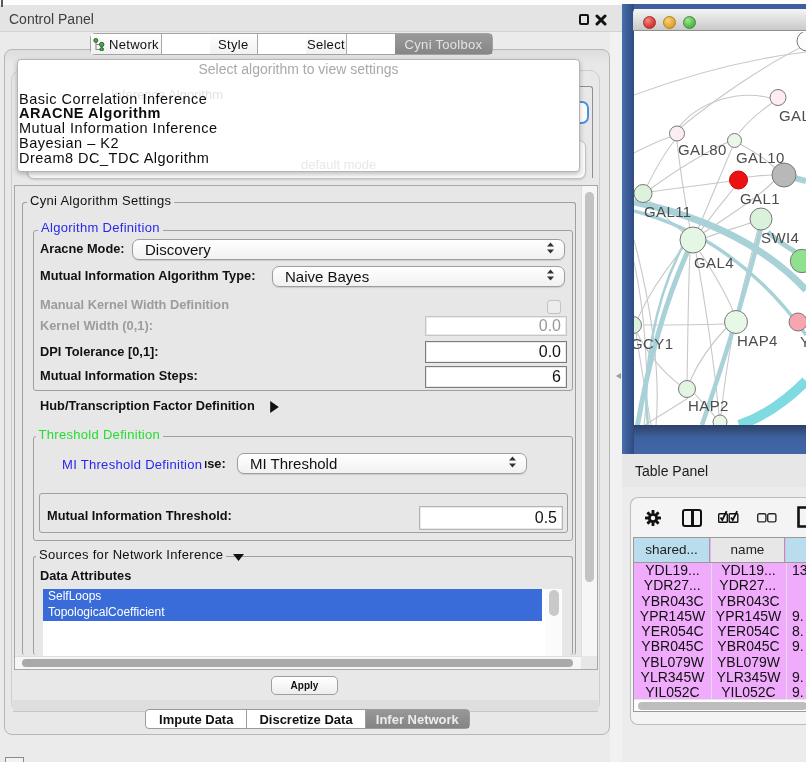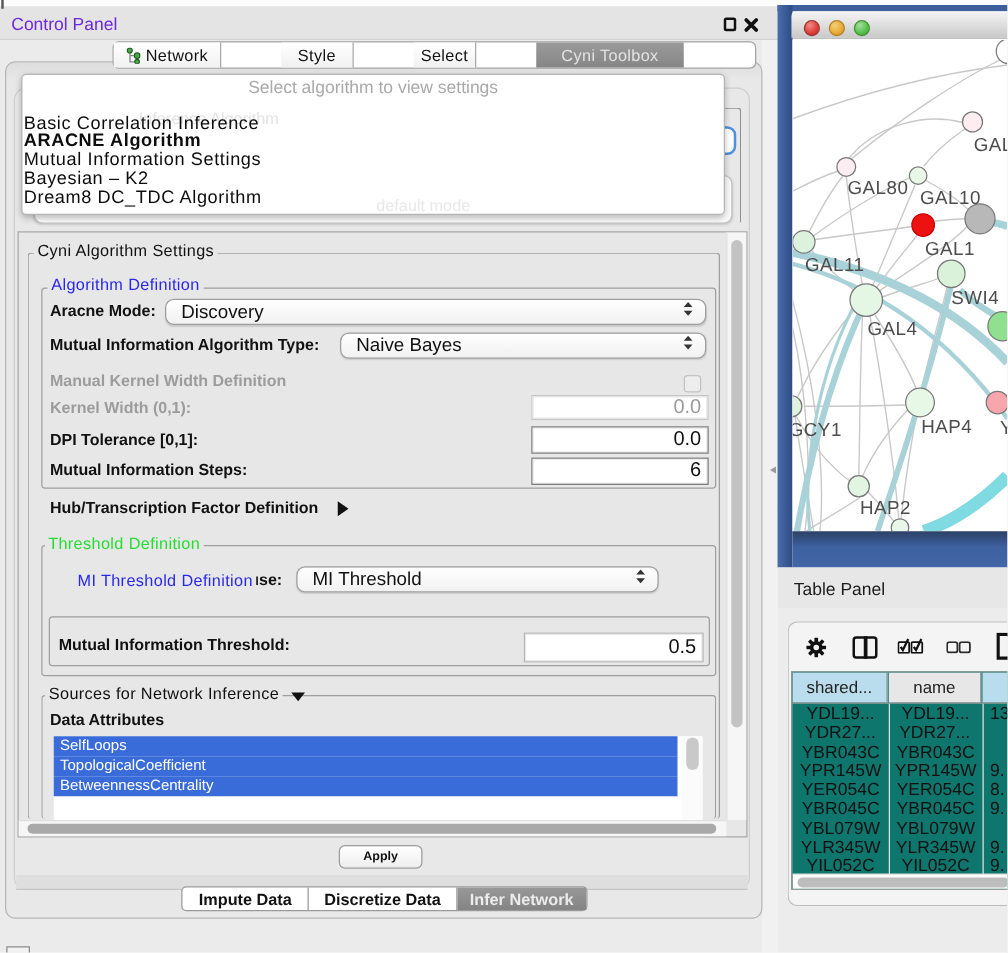--- a/index.html
+++ b/index.html
@@ -2,25 +2,25 @@
 <html><head>
 <meta charset="utf-8">
 <style>
 * { margin:0; padding:0; box-sizing:border-box; }
 html,body { width:806px; height:762px; overflow:hidden; }
 body { font-family:"Liberation Sans", sans-serif; background:#ffffff; position:relative; }
 .abs { position:absolute; }
 .bold { font-weight:bold; }
 
 #cp-title { left:0; top:5px; width:622px; height:27px; background:#e4e4e4; border-bottom:1px solid #d2d2d2; }
-#cp-title .t { position:absolute; left:9px; top:6px; font-size:14px; color:#6d28d9; }
+#cp-title .t { position:absolute; left:9px; top:6px; font-size:14px; color:#404040; }
 #leftbg { left:0; top:32px; width:610px; height:730px; background:#ebebeb; }
 #cp-panel { left:4px; top:49px; width:606px; height:686px; background:linear-gradient(#dddddd, #e8e8e8 14px, #e8e8e8); border:1px solid #b6b6b6; border-radius:8px; }
 
-#tabbar { left:90px; top:33px; width:515px; height:22px; background:#fff; border:1px solid #a3a3a3; border-radius:5px; display:flex; z-index:5;gap:48px; }
+#tabbar { left:90px; top:33px; width:403px; height:22px; background:#fff; border:1px solid #a3a3a3; border-radius:5px; display:flex; z-index:5;gap:48px; }
 #tabbar .seg { height:100%; display:flex; align-items:center; justify-content:center; font-size:13px; letter-spacing:0.3px; color:#111; border-right:1px solid #a9a9a9; background:linear-gradient(#ffffff,#f1f1f1); }
 #tabbar .seg:last-child { border-right:none; }
 #tabbar .seg.sel { background:linear-gradient(#9a9a9a,#868686); color:#e3e3e3; }
 
 #spane { left:14px; top:185px; width:584px; height:485px; background:#e7e7e7; border:1px solid #a8a8a8; }
 #vtrack { left:581px; top:186px; width:16px; height:470px; background:#f6f6f6; border-left:1px solid #dedede;}
 #vthumb { left:585px; top:192px; width:9px; height:390px; background:#c3c3c3; border-radius:5px; }
 #htrack { left:15px; top:656px; width:566px; height:13px; background:#f6f6f6; border-top:1px solid #dedede;}
 #hthumb { left:22px; top:659px; width:551px; height:8px; background:#a9a9a9; border-radius:4px; }
 
@@ -154,21 +154,20 @@
 
 <div class="group" style="left:33px;top:556px;width:540px;height:99px;border-bottom:none;"></div>
 <div class="gtitle" style="left:36px;top:547px;color:#111;font-weight:normal;letter-spacing:0.3px;">Sources for Network Inference</div>
 <svg class="abs" style="left:232px;top:552.5px;z-index:3;" width="13" height="9" viewBox="0 0 13 9">
     <path d="M1 1 L12 1 L6.5 8 Z" fill="#111"></path>
   </svg>
 <div class="lbl" style="left:40px;top:568px;">Data Attributes</div>
 <div class="abs" id="dlist">
   <div class="row">SelfLoops</div>
   <div class="row">TopologicalCoefficient</div>
-  <div class="row">BetweennessCentrality</div>
 </div>
 <div class="abs" id="lvtrack"></div>
 <div class="abs" id="lvthumb"></div>
 
 <div class="abs" id="applybtn">Apply</div>
 <div class="abs" id="btabs">
   <div class="seg" style="width:103px;">Impute Data</div>
   <div class="seg" style="width:120px;">Discretize Data</div>
   <div class="seg sel" style="width:105px;">Infer Network</div>
 </div>
@@ -299,21 +298,21 @@
 <svg class="abs" style="left:757px;top:513px;" width="21" height="10" viewBox="0 0 21 10">
     <g fill="none" stroke="#2a2a2a" stroke-width="1.4">
       <rect x="0.7" y="0.7" width="8.2" height="8.2" rx="1.6"></rect>
       <rect x="10.7" y="0.7" width="8.2" height="8.2" rx="1.6"></rect>
     </g>
   </svg>
 <svg class="abs" style="left:797px;top:506px;" width="12" height="22" viewBox="0 0 12 22">
     <path d="M1.5 1.5 h8 l4 5 v14 h-12 Z" fill="none" stroke="#111" stroke-width="2.6"></path>
   </svg>
 
-<div class="abs" style="left:633px;top:537px;width:173px;height:175px;background:#0f766e;border:1px solid #9a9a9a;border-right:none;overflow:hidden;">
+<div class="abs" style="left:633px;top:537px;width:173px;height:175px;background:#f0abfc;border:1px solid #9a9a9a;border-right:none;overflow:hidden;">
   <div style="position:absolute;left:0;top:0;width:76px;height:24px;background:#b9ddec;border-right:1px solid #9f9f9f;text-align:center;font-size:13.5px;line-height:24px;color:#222;">shared...</div>
   <div style="position:absolute;left:77px;top:0;width:74px;height:24px;background:#e7e7e7;border-right:1px solid #9f9f9f;text-align:center;font-size:13.5px;line-height:24px;color:#222;">name</div>
   <div style="position:absolute;left:152px;top:0;width:21px;height:24px;background:#b9ddec;"></div>
   <div style="position:absolute;left:0;top:24px;width:173px;height:1px;background:#9a9a9a;"></div>
   <div id="rows" style="position:absolute;left:0;top:25px;width:173px;font-size:14px;color:#111;">
       <div style="height:15.3px;line-height:15.3px;display:flex;">
         <div style="width:77px;text-align:center;">YDL19...</div>
         <div style="width:75px;text-align:center;">YDL19...</div>
         <div style="width:21px;padding-left:6px;">13</div>
       </div>
@@ -365,16 +364,16 @@
 </div>
 
 <div class="abs" style="left:1px;top:0px;width:2px;height:7px;background:#5a5a5a;"></div>
 
 <div class="abs" id="popup">
   <div class="hdr">Select algorithm to view settings</div>
   <div style="position:absolute;left:93px;top:27px;font-size:13px;color:#e3e3e3;">Inference Algorithm</div>
   <div style="position:absolute;left:283px;top:97px;font-size:13px;color:#e8e8e8;">default mode</div>
   <div class="it" style="top:30.5px;">Basic Correlation Inference</div>
   <div class="it bold" style="top:45px;">ARACNE Algorithm</div>
-  <div class="it" style="top:60px;">Mutual Information Settings</div>
+  <div class="it" style="top:60px;">Mutual Information Inference</div>
   <div class="it" style="top:74.5px;">Bayesian – K2</div>
   <div class="it" style="top:89.5px;">Dream8 DC_TDC Algorithm</div>
 </div>
 
 </body></html>

